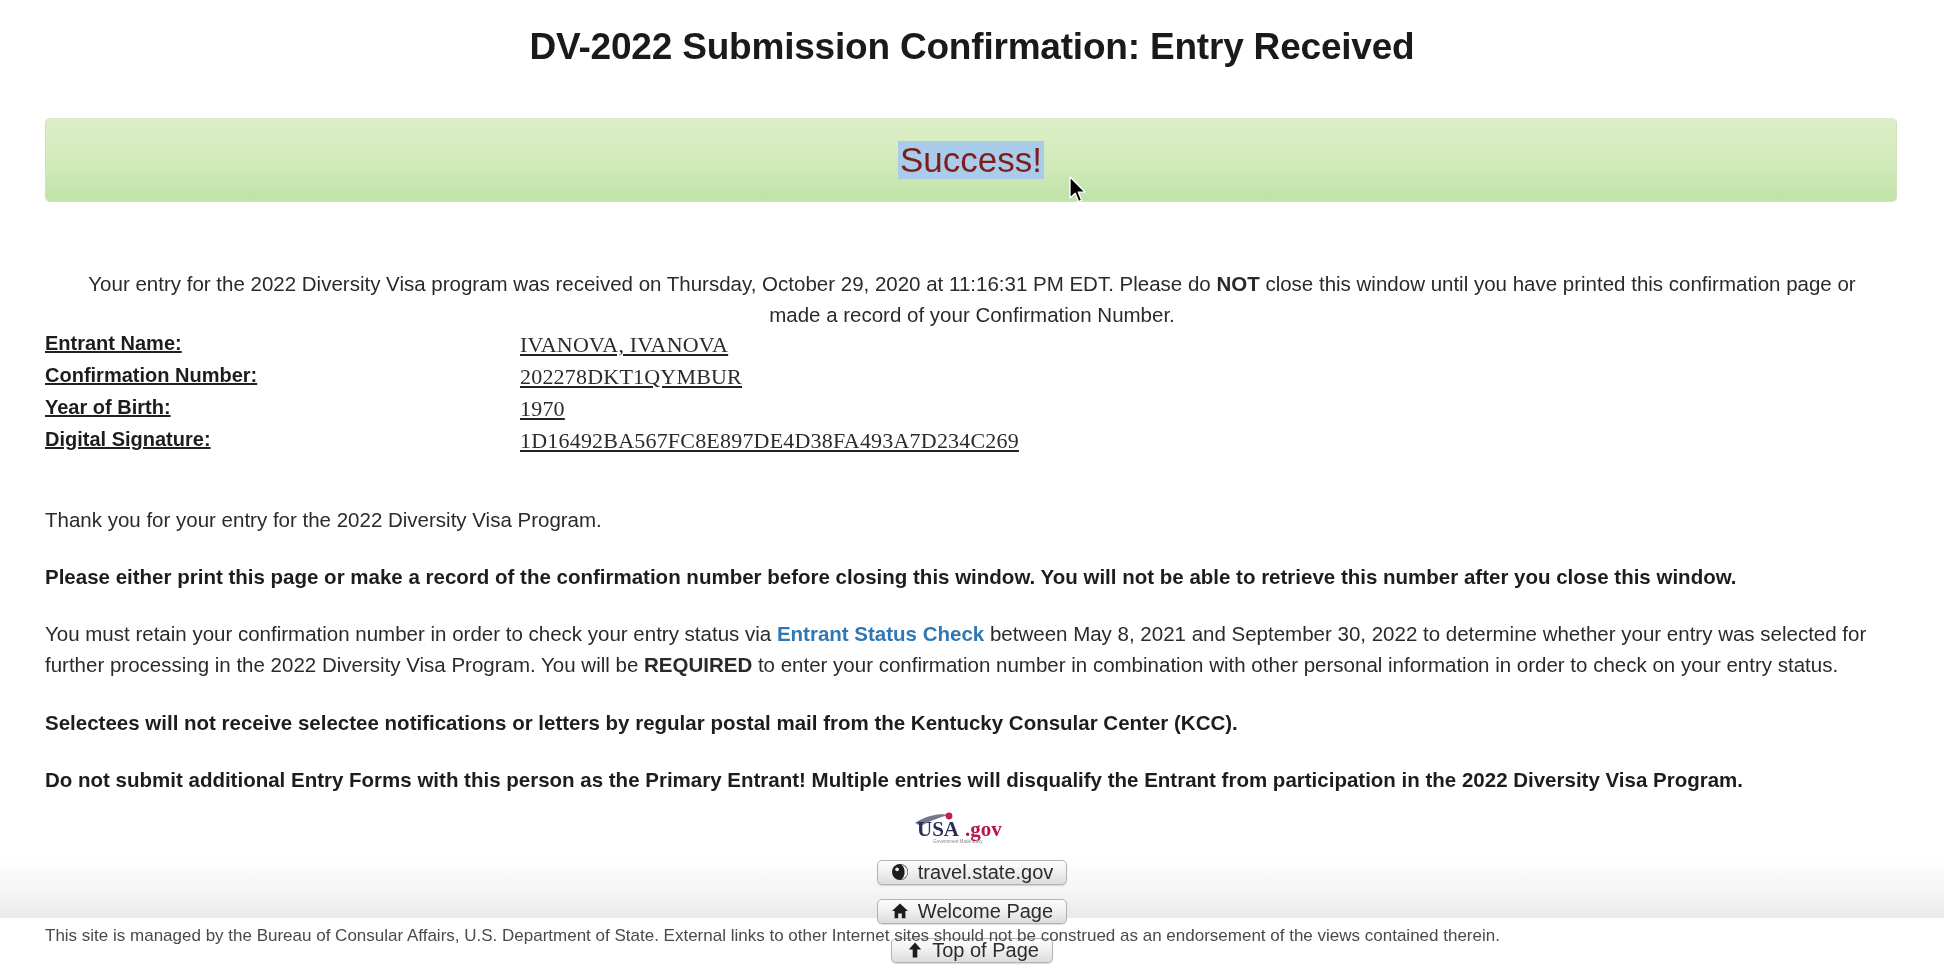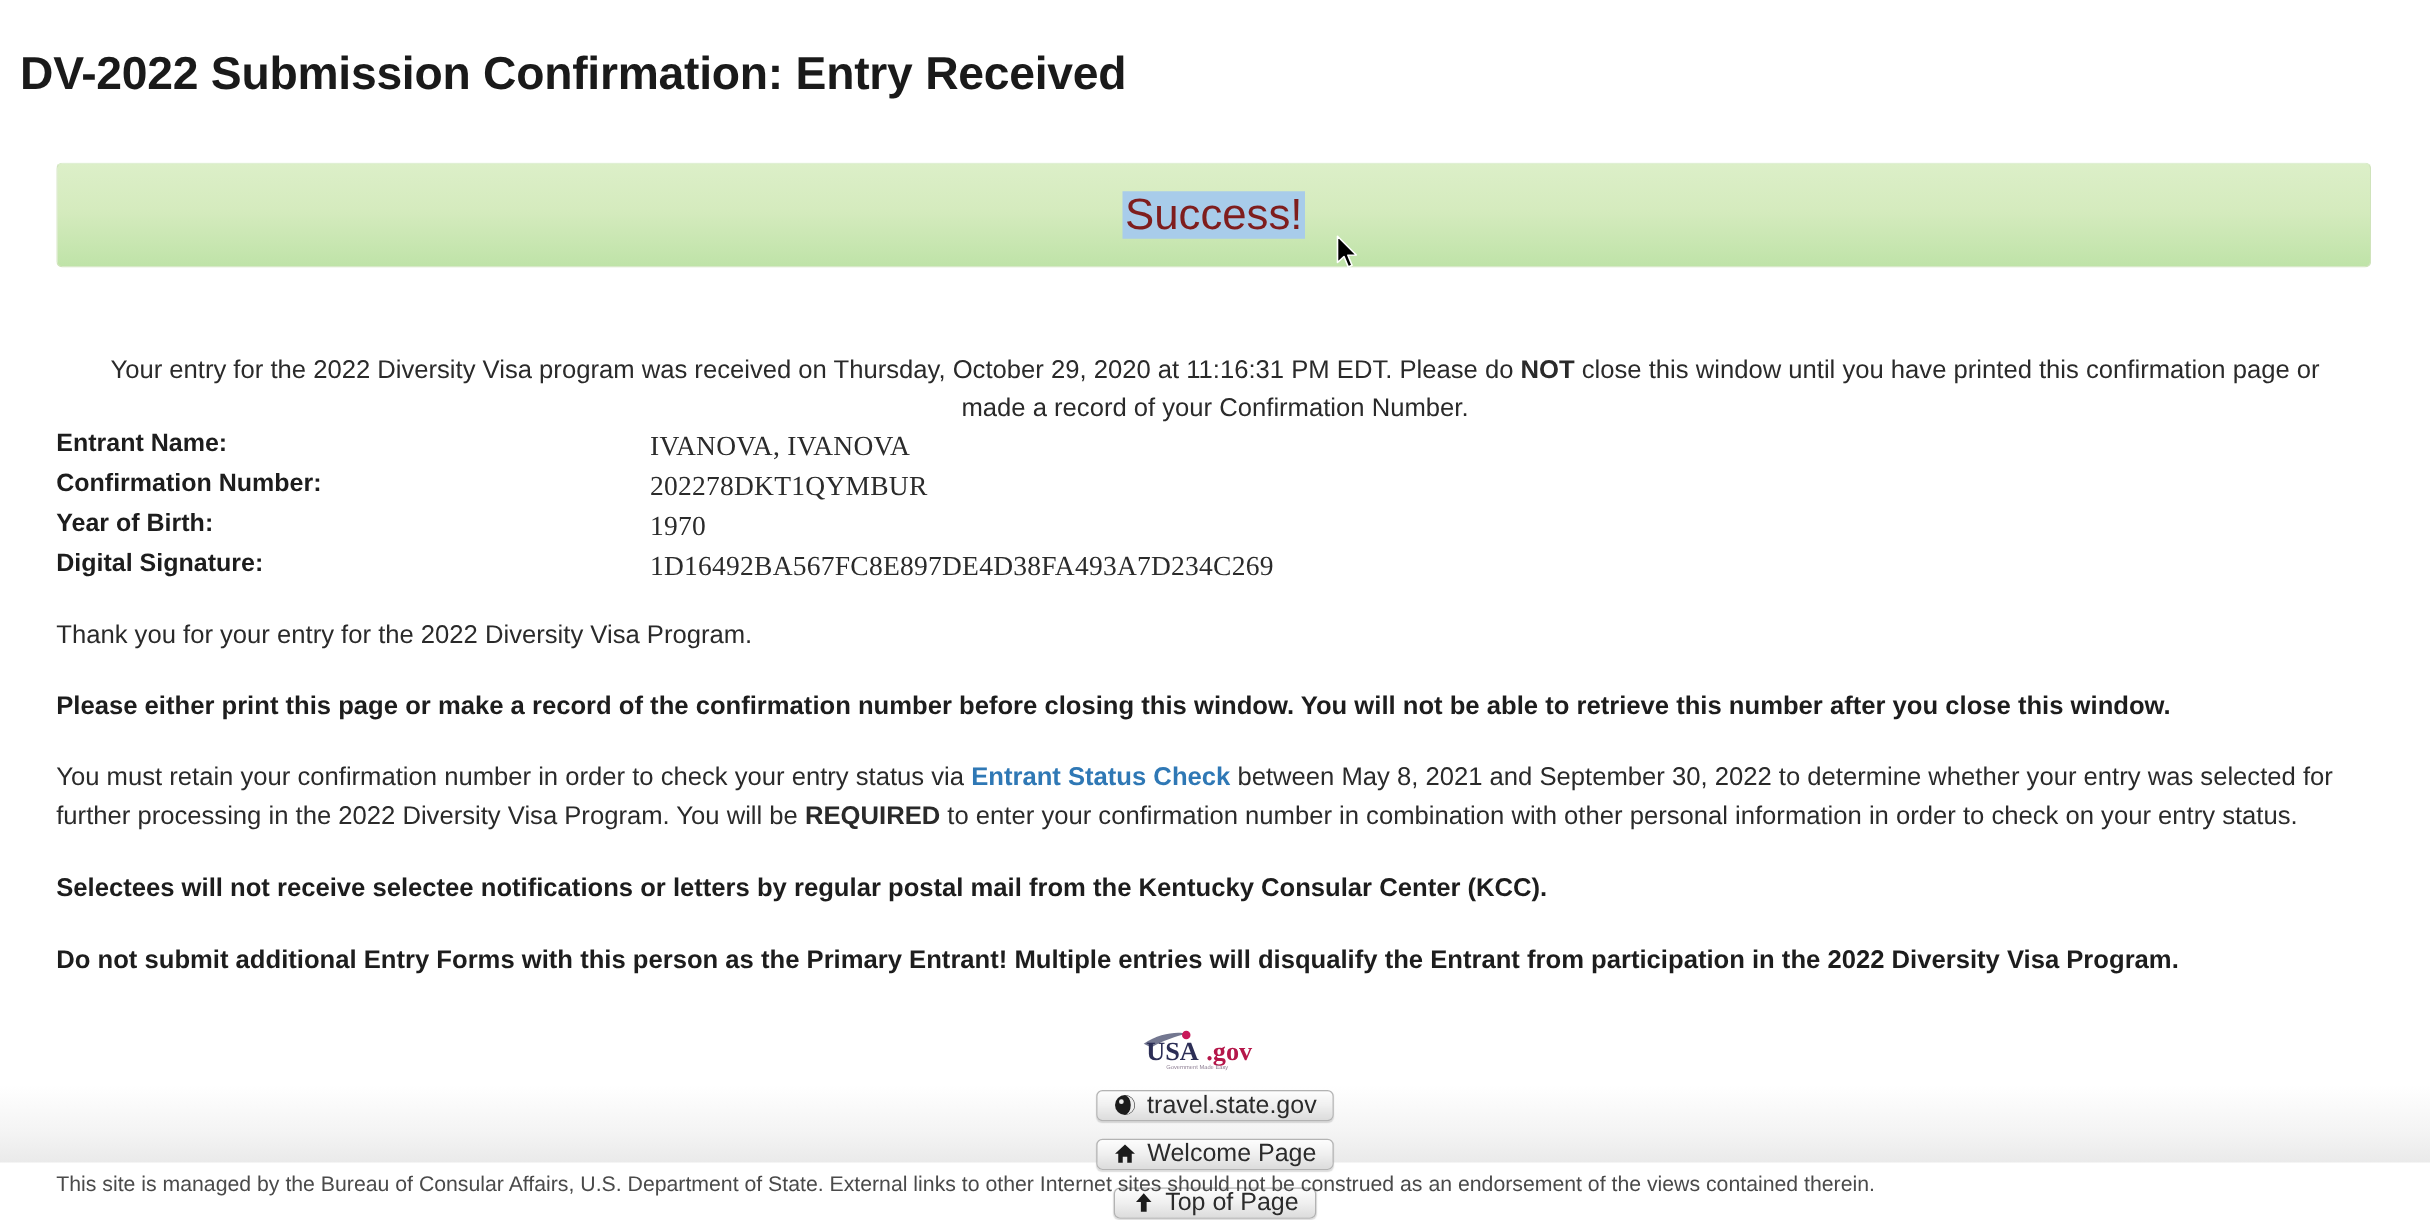--- a/index.html
+++ b/index.html
@@ -16,27 +16,27 @@
 
   .page {
     position: relative;
     width: 1944px;
     height: 976px;
     background: #ffffff;
   }
 
   
   .page-title {
-    text-align: left;
+    text-align: center;
     font-size: 37px;
     font-weight: bold;
     color: #1a1a1a;
     letter-spacing: -0.2px;
     padding-top: 22px;
-    margin: 16px;
+    margin: 4px;
   }
 
   
   .success-banner {
     position: absolute;
     left: 45px;
     top: 114px;
     width: 1852px;
     height: 84px;
     border-radius: 5px;
@@ -76,20 +76,21 @@
   }
   .intro b { font-weight: bold; }
 
   
   .details {
     position: absolute;
     left: 45px;
     top: 328px;
     width: 1300px;
     border-collapse: collapse;
+    text-decoration: underline;
   }
   .details td {
     padding: 0 0 6px 0;
     vertical-align: top;
     font-size: 20px;
   }
   .details td.label {
     width: 475px;
     font-weight: bold;
     color: #1d1d1d;
@@ -99,21 +100,21 @@
     font-family: "Liberation Serif", serif;
     font-size: 22px;
     color: #2b2b2b;
     letter-spacing: 0.2px;
   }
 
   
   .body-copy {
     position: absolute;
     left: 45px;
-    top: 476px;
+    top: 500px;
     width: 1855px;
   }
   .body-copy p {
     margin: 0 0 22px 0;
     font-size: 20.5px;
     line-height: 1.52;
     color: #2a2a2a;
   }
   .body-copy p.strong { font-weight: bold; color: #1d1d1d; }
   .body-copy p.spaced { margin-bottom: 26px; }

